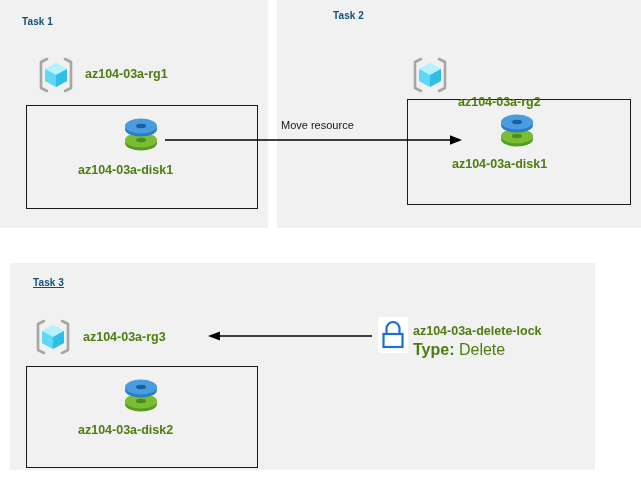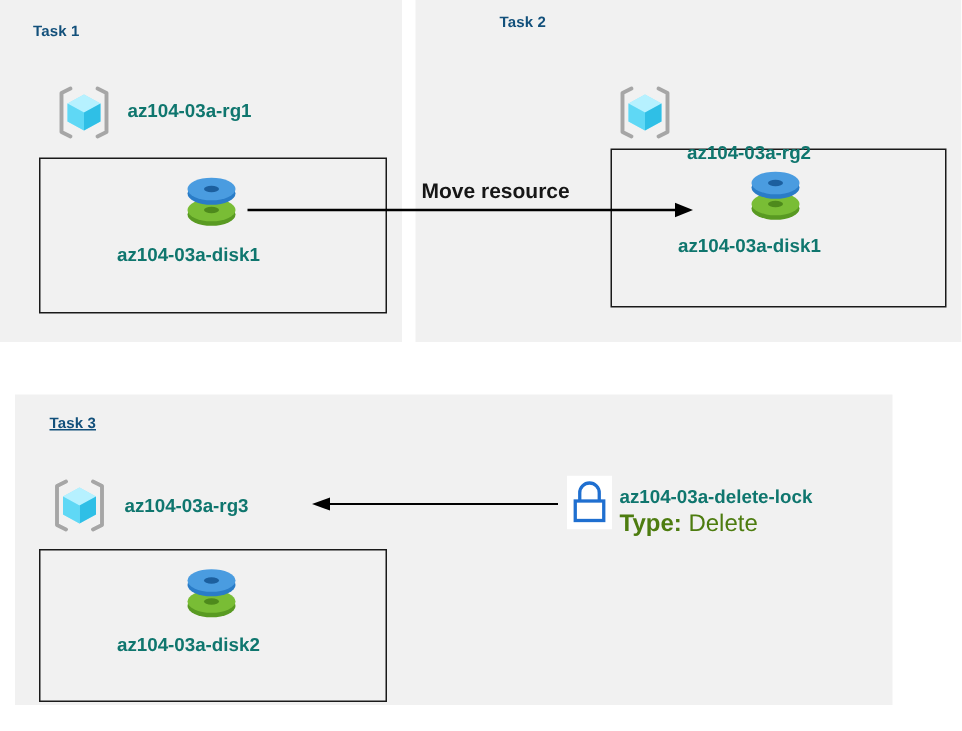--- a/index.html
+++ b/index.html
@@ -42,21 +42,21 @@
     box-sizing: border-box;
   }
   #box-task1 { left: 26px;  top: 105px; width: 232px; height: 104px; }
   #box-task2 { left: 407px; top: 99px;  width: 224px; height: 106px; }
   #box-task3 { left: 26px;  top: 366px; width: 232px; height: 102px; }
 
   .node-label {
     position: absolute;
     font-size: 12.5px;
     font-weight: bold;
-    color: #0f766e;
+    color: #4d7c0f;
     white-space: nowrap;
     text-align: right;
   }
 
   .rg-icon { position: absolute; }
   .disk-icon { position: absolute; }
   .lock-icon { position: absolute; }
 
   #rg1-icon   { left: 36px;  top: 56px;  }
   #rg1-label  { left: 85px;  top: 67px;  }
@@ -87,22 +87,22 @@
   #lock-type .type-val { font-weight: normal; }
 
   .arrow-svg { position: absolute; overflow: visible; }
   #arrow-move { left: 160px; top: 128px; }
   #arrow-lock { left: 200px; top: 326px; }
 
   #move-label {
     position: absolute;
     left: 281px;
     top: 119px;
-    font-size: 14px;
-    font-weight: bold;
+    font-size: 11px;
+    font-weight: normal;
     color: #161616;
     white-space: nowrap;
   }
 </style>
 </head>
 <body>
 
 <div class="panel" id="panel-task1"></div>
 <div class="panel" id="panel-task2"></div>
 <div class="panel" id="panel-task3"></div>

